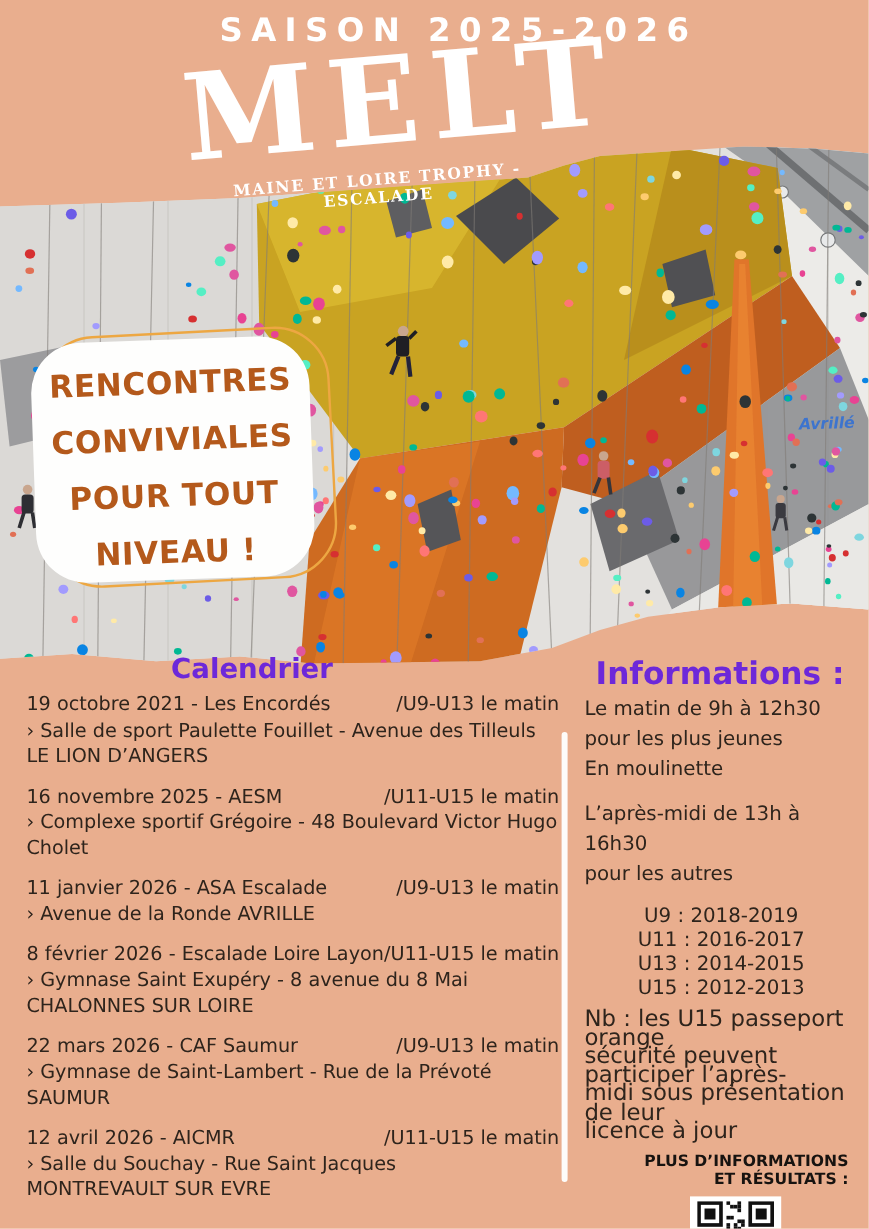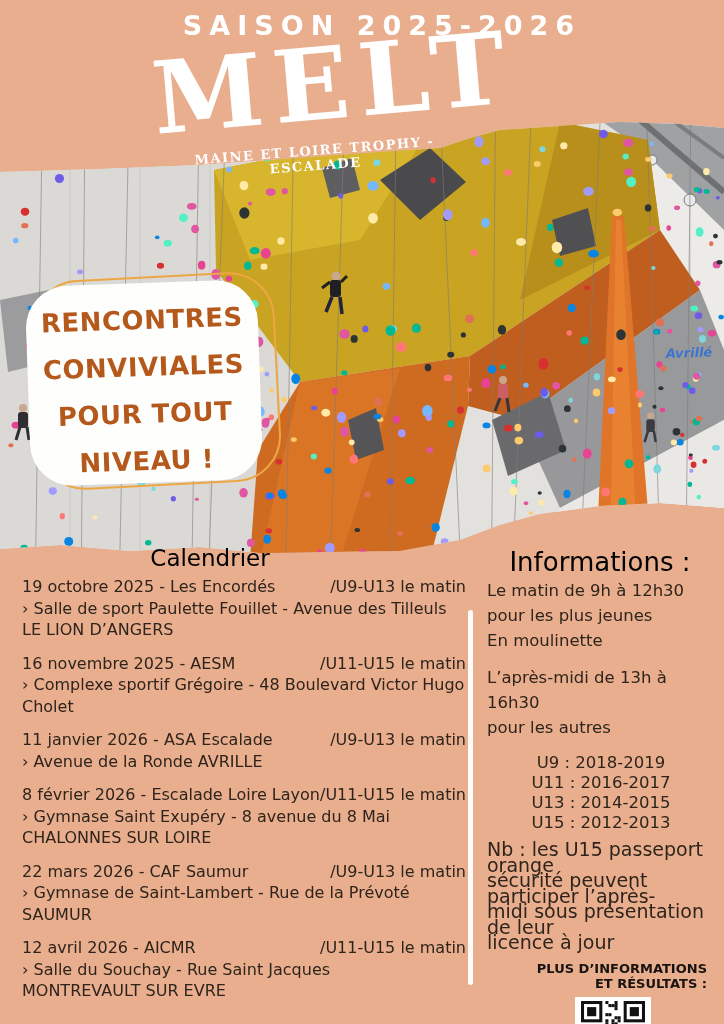--- a/index.html
+++ b/index.html
@@ -21,21 +21,21 @@
       724px 388px,700px 386px,660px 383px,600px 386px,540px 394px,500px 405px,460px 420px,
       400px 431px,320px 432px,260px 433px,200px 427px,130px 431px,60px 425px,0px 429px);}
   
   .bubble-outline{position:absolute;top:276px;left:36px;width:238px;height:206px;
     border:2.5px solid #EDA742;border-radius:46px;transform:rotate(-3deg);z-index:3;}
   .bubble{position:absolute;top:283px;left:28px;width:232px;height:200px;background:#FEFEFD;
     border-radius:42px;transform:rotate(-2deg);z-index:4;text-align:center;
     padding-top:14px;box-sizing:border-box;}
   .bubble div{font-weight:800;font-size:26px;line-height:47px;color:#B4591B;letter-spacing:.5px;}
   
-  .col-heading{position:absolute;font-weight:400;font-size:23px;color:#000000;z-index:5;}
+  .col-heading{position:absolute;font-weight:700;font-size:23px;color:#6d28d9;z-index:5;}
   #cal-heading{top:545px;left:22px;width:376px;text-align:center;}
   #info-heading{top:547px;left:487px;width:226px;text-align:center;font-size:26px;}
   .divider{position:absolute;top:610px;left:468px;width:5px;height:375px;background:#FDFCFA;
     border-radius:3px;z-index:5;}
   .calendar{position:absolute;top:576px;left:22px;width:444px;z-index:5;}
   .event{margin-bottom:12px;font-size:16px;line-height:21.5px;}
   .event .row1{display:flex;justify-content:space-between;}
   .event .city:empty{display:none;}
   .info{position:absolute;top:578px;left:487px;width:228px;z-index:5;font-size:16.5px;}
   .info .blk{line-height:25px;}
@@ -440,21 +440,21 @@
     <div>NIVEAU !</div>
   </div>
 
   <div class="col-heading" id="cal-heading">Calendrier</div>
   <div class="col-heading" id="info-heading">Informations :</div>
   <div class="divider"></div>
 
   <div class="calendar">
     <div class="event">
       <div class="row1">
-          <span>19 octobre 2025 - Les Encordés</span>
+          <span>19 octobre 2021 - Les Encordés</span>
           <span>/U9-U13 le matin</span>
         </div>
       <div class="venue">›  Salle de sport Paulette Fouillet - Avenue des Tilleuls</div>
       <div class="city">LE LION D’ANGERS</div>
     </div>
     <div class="event">
       <div class="row1">
           <span>16 novembre 2025 - AESM</span>
           <span>/U11-U15 le matin</span>
         </div>

